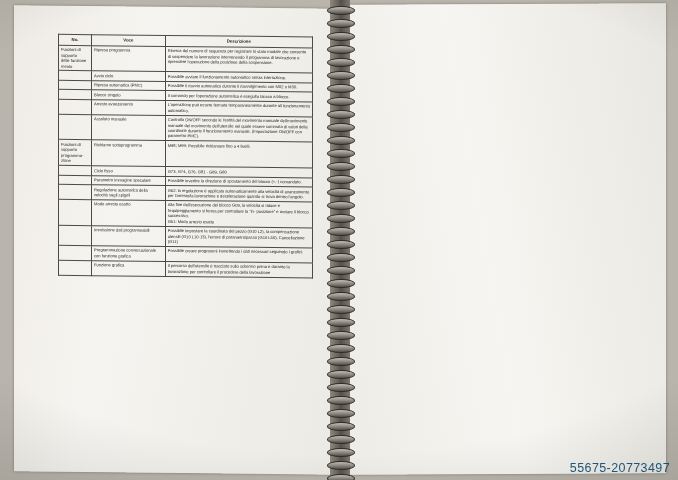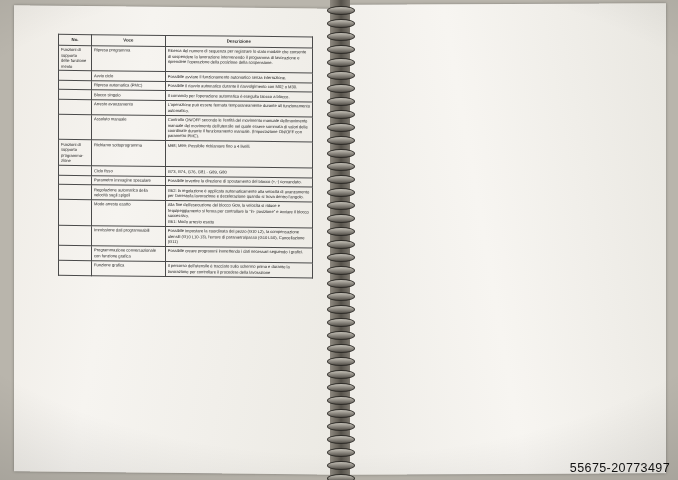--- a/index.html
+++ b/index.html
@@ -63,21 +63,21 @@
   .c-no  { width:13%; }
   .c-voc { width:29%; }
   .c-des { width:58%; }
   #tbl-left  { left:44px;  top:28px;  width:255px; }
   
   #watermark {
     position:absolute; right:8px; bottom:5px;
     font-family:"Liberation Sans", sans-serif;
     font-size:12.5px;
     letter-spacing:.4px;
-    color:#000000;
+    color:#0c4a6e;
     opacity:.92;
   }
   
   #vignette {
     position:absolute; inset:0;
     pointer-events:none;
     background:radial-gradient(120% 90% at 50% 45%, rgba(0,0,0,0) 55%, rgba(0,0,0,.22) 100%);
   }
 </style>
 </head>

